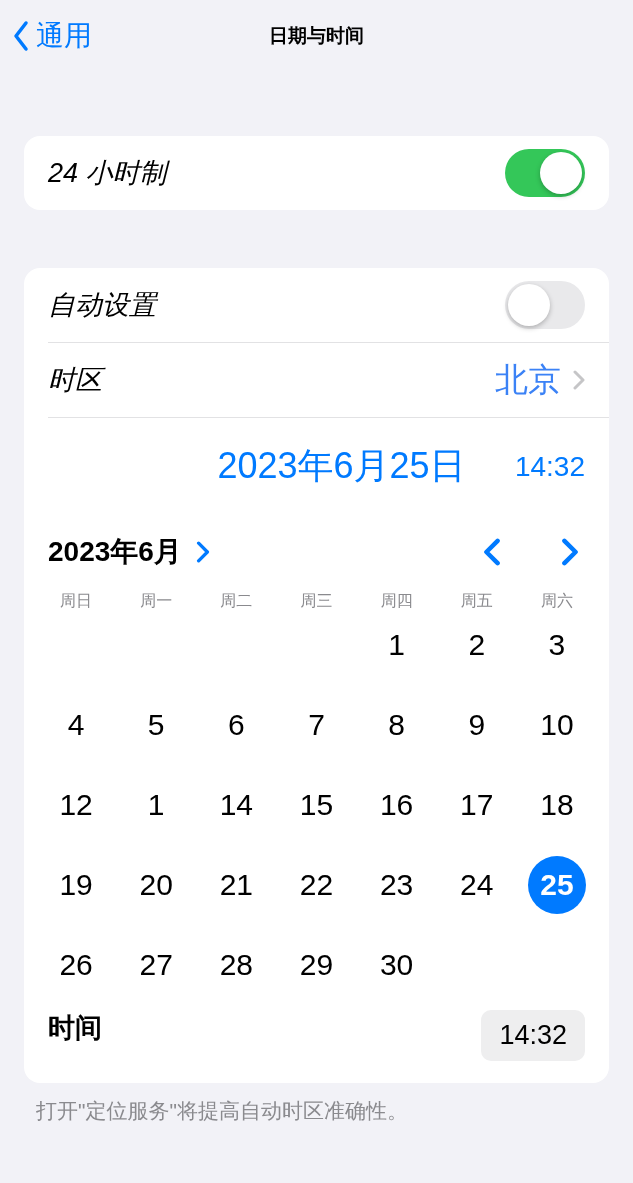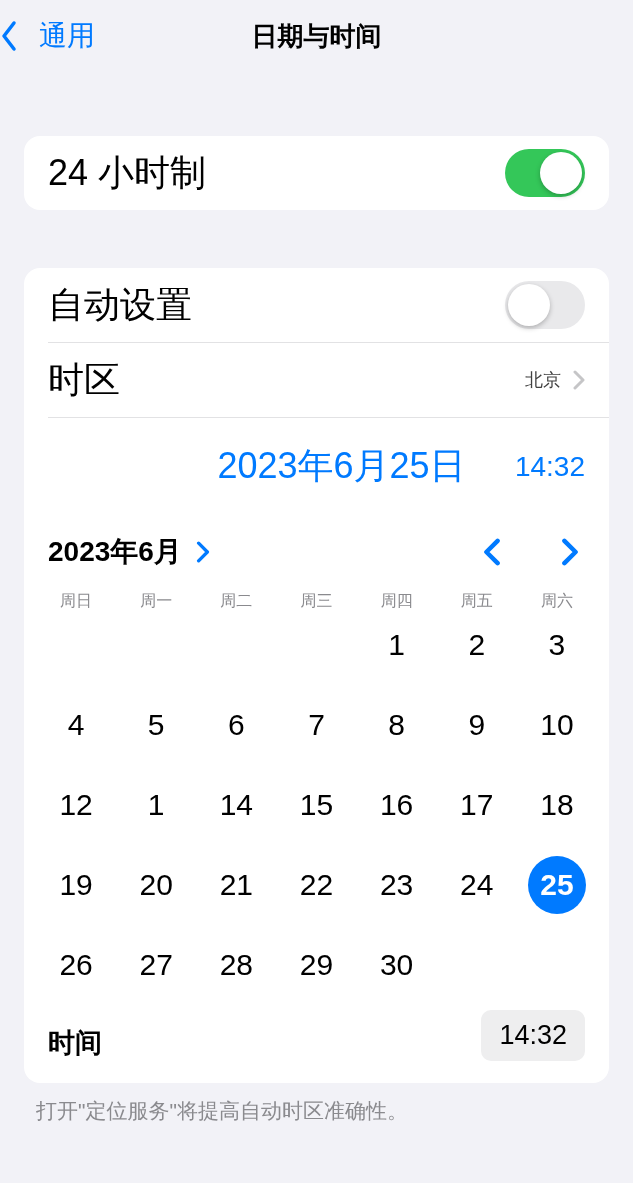--- a/index.html
+++ b/index.html
@@ -12,67 +12,68 @@
     }
     .header {
       display: flex;
       align-items: center;
       height: 72px;
       position: relative;
     }
     .back {
       display: flex;
       align-items: center;
+      padding-left: 12px;
       color: #007aff;
       font-size: 28px;
-      gap: 19px;
+      gap: 4px;
     }
     .back svg { width: 20px; height: 34px; }
     .title {
       position: absolute;
       left: 0; right: 0;
       text-align: center;
-      font-size: 26px;
+      font-size: 19px;
       font-weight: 600;
       pointer-events: none;
     }
     .section {
       background: #fff;
       margin: 0 24px;
       border-radius: 16px;
     }
     .section1 { margin-top: 64px; }
     .section2 { margin-top: 58px; padding-bottom: 10px; }
     .row {
       display: flex;
       align-items: center;
       justify-content: space-between;
       padding: 0 24px;
       min-height: 74px;
     }
-    .row-label { font-size: 36px; color: #000; }
+    .row-label { font-size: 27px; color: #000; font-style: italic; }
     .toggle {
       width: 80px; height: 48px; border-radius: 24px;
       position: relative;
       transition: background .2s;
     }
     .toggle.on { background: #34c759; }
     .toggle.off { background: #e9e9eb; }
     .knob {
       position: absolute; top: 3px;
       width: 42px; height: 42px; border-radius: 50%;
       background: #fff;
       box-shadow: 0 2px 5px rgba(0,0,0,.25);
     }
     .toggle.on .knob { right: 3px; }
     .toggle.off .knob { left: 3px; }
     .divider {
       height: 1px; background: #e2e2e4; margin-left: 24px;
     }
-    .value-grey { color: #404040; font-size: 18px; }
+    .value-grey { color: #3b82f6; font-size: 33px; }
     .chevron-right-icon {
       width: 12px; height: 20px; margin-left: 12px;
       fill: none; stroke: #c5c5c7; stroke-width: 3;
     }
     .right-group { display: flex; align-items: center; }
     .datetime-row {
       display: flex; justify-content: space-between; align-items: center;
       padding: 24px 24px 24px 24px;
     }
     .dt-spacer { width: 120px; }
@@ -102,21 +103,21 @@
     .day {
       height: 58px; display: flex; align-items: center; justify-content: center;
       font-size: 30px; color: #000;
     }
     .day.selected span {
       display: flex; align-items: center; justify-content: center;
       width: 58px; height: 58px; border-radius: 50%;
       background: #007aff; color: #fff; font-weight: 600;
     }
     .time-row {
-      display: flex; justify-content: space-between; align-items: flex-end;
+      display: flex; justify-content: space-between; align-items: flex-start;
       padding: 8px 24px 12px 24px;
     }
     .time-label { font-size: 27px; font-weight: 600; }
     .time-pill {
       background: #eeeeef; border-radius: 10px;
       padding: 10px 18px; font-size: 27px;
     }
     .footer-note {
       margin: 14px 36px 0 36px;
       color: #8a8a8e; font-size: 21px;

